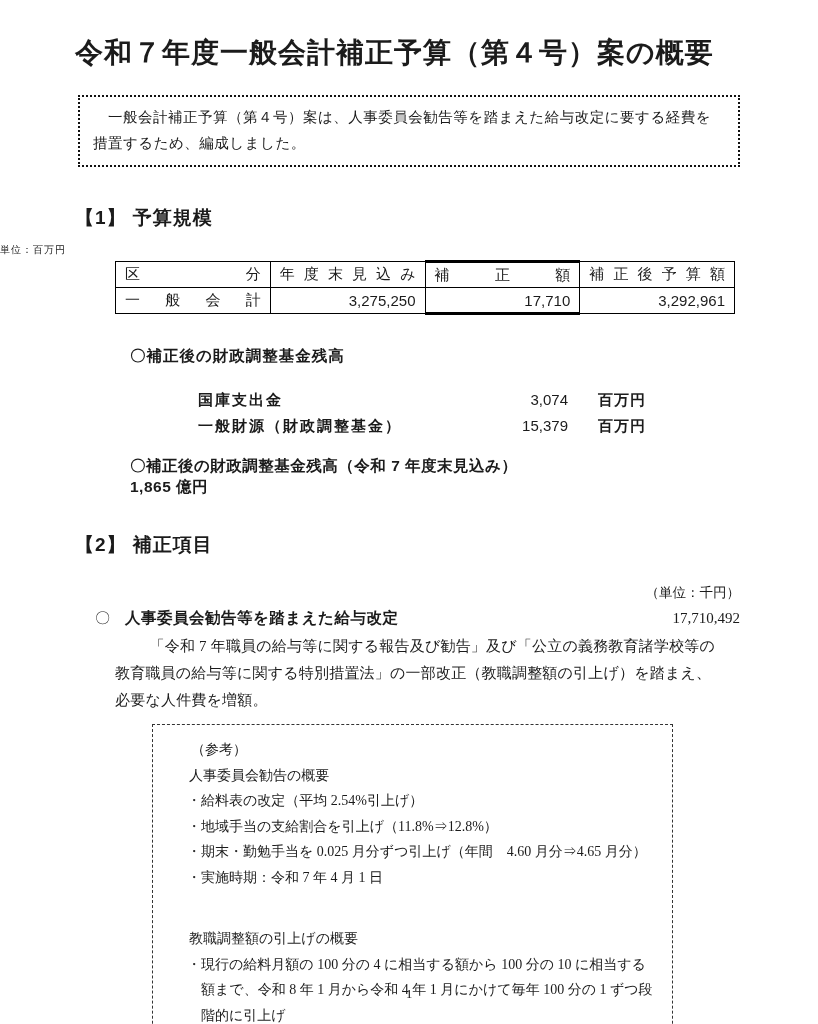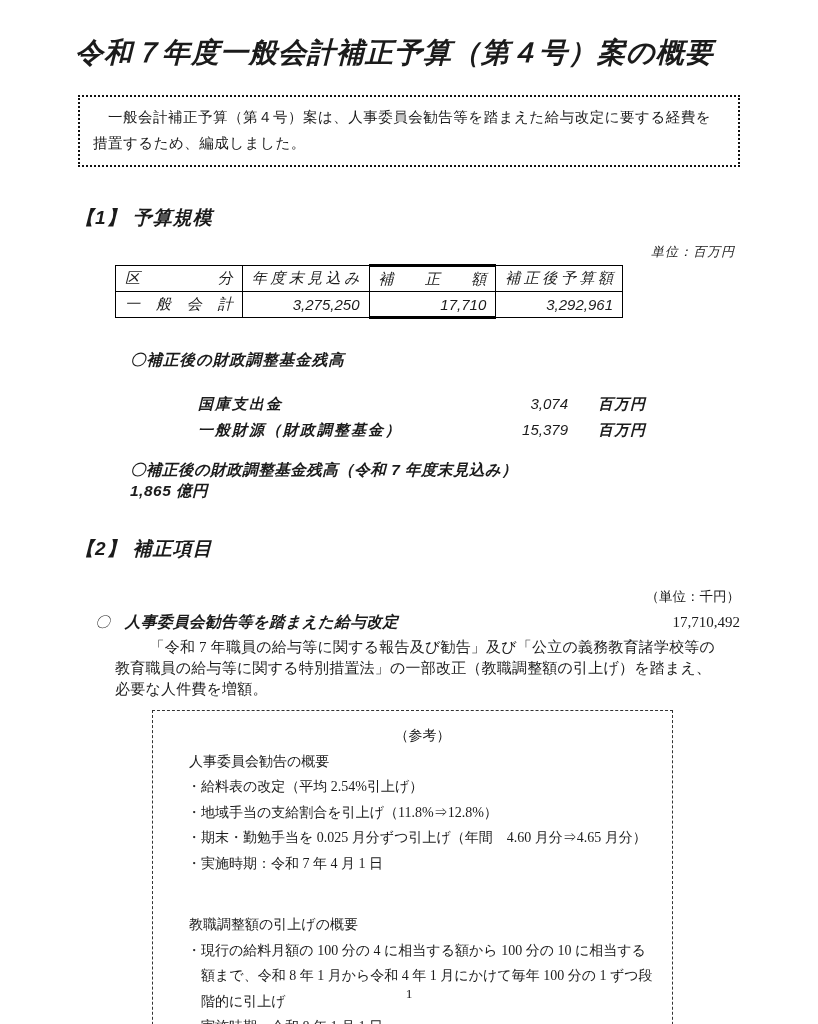--- a/index.html
+++ b/index.html
@@ -4,21 +4,21 @@
 <style>
   * { margin: 0; padding: 0; box-sizing: border-box; }
   html, body { background: #ffffff; }
   body {
     width: 818px; height: 1024px;
     font-family: "Liberation Serif", serif;
     color: #1b1b1b;
     position: relative;
     overflow: hidden;
   }
-  .gothic { font-family: "Liberation Sans", "DejaVu Sans", sans-serif; font-style: italic; }
+  .gothic { font-family: "Liberation Sans", "DejaVu Sans", sans-serif; }
 
   
   .doc-title {
     margin: 33px 75px 0 75px;
     font-size: 28px;
     font-weight: 700;
     letter-spacing: 1px;
     line-height: 40px;
   }
 
@@ -37,37 +37,36 @@
     margin-left: 75px;
     font-size: 19px;
     font-weight: 700;
     letter-spacing: 1px;
   }
   .s1 { margin-top: 38px; }
   .s2 { margin-top: 34px; }
 
   
   .unit-note {
-    text-align: right;
-    font-size: 13px;
+    font-size: 10px;
     margin-right: 83px;
     margin-top: 12px;
     letter-spacing: 1px;
   }
   .unit-note-2 {
     text-align: right;
     font-size: 13.5px;
     margin-right: 78px;
     margin-top: 26px;
   }
 
   
   table.budget {
     margin: 3px 83px 0 115px;
-    width: 508px;
+    width: 620px;
     border-collapse: collapse;
     table-layout: fixed;
     font-size: 15px;
   }
   table.budget td {
     border: 1.2px solid #000;
     height: 26px;
     padding: 0 9px;
     vertical-align: middle;
   }
@@ -116,35 +115,35 @@
     font-size: 15.5px;
   }
   .item-bullet { width: 30px; font-size: 15px; }
   .item-title { font-weight: 700; letter-spacing: 0.5px; }
   .item-amount { margin-left: auto; font-size: 15px; font-variant-numeric: tabular-nums; }
 
   .item-desc {
     margin: 4px 0 0 115px;
     width: 608px;
     font-size: 15px;
-    line-height: 21px;
+    line-height: 27px;
     text-indent: 2.3em;
     letter-spacing: 0.2px;
   }
 
   
   .ref-box {
     margin: 10px 0 0 152px;
     width: 521px;
     border: 1.5px dashed #333;
     padding: 12px 18px 14px 24px;
     font-size: 14px;
     line-height: 25.5px;
   }
-  .ref-title { margin-left: 14px; text-align: center; }
+  .ref-title { margin-left: 14px; }
   .ref-group-heading { margin-left: 12px; }
   .ref-group-2 { margin-top: 36px; }
   .ref-bullet {
     margin-left: 10px;
     padding-left: 1em;
     text-indent: -1em;
   }
   .ref-bullet::before { content: "・"; }
 
   

